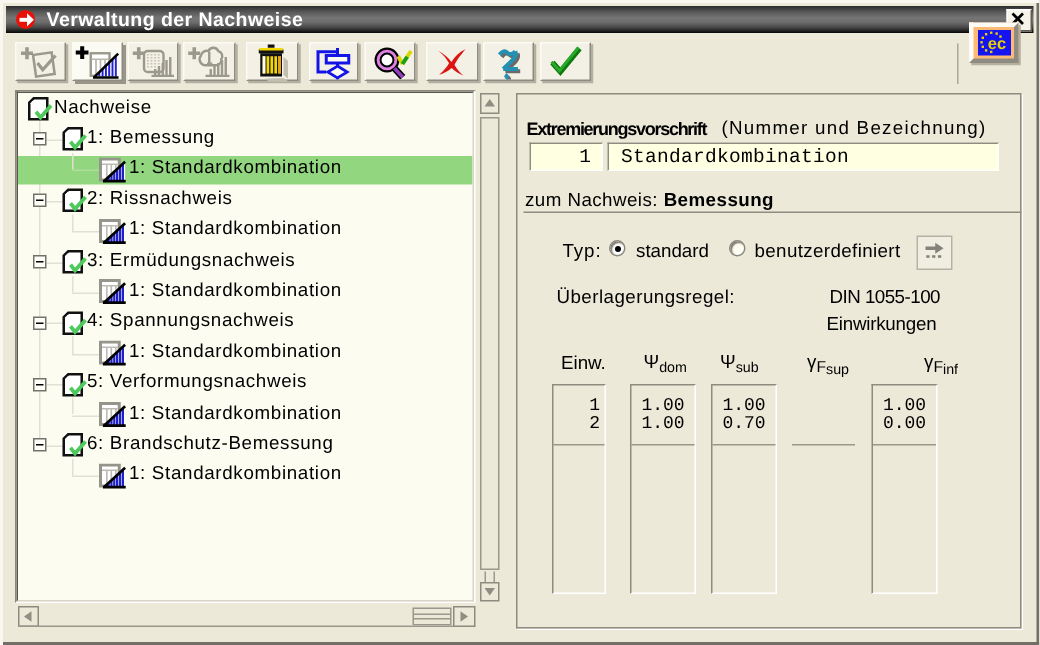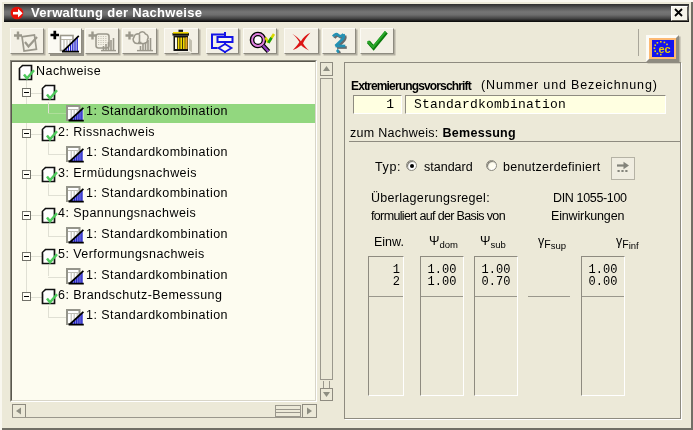--- a/index.html
+++ b/index.html
@@ -170,21 +170,21 @@
       </g>
     </svg>
   </div>
   <div class="tb" style="left:360px;width:34px" id="tb10">
     <svg width="32" height="24">
       <path d="M7.3,12.8 l5.3,6 L25.3,3.3" stroke="#0c7a0c" stroke-width="3.8" fill="none"></path>
       <path d="M6.7,12.2 l5.3,6 L24.7,2.7" stroke="#2aa82a" stroke-width="2" fill="none"></path>
     </svg>
   </div>
   <div class="abs" style="left:638px;top:29px;width:1px;height:27px;background:#a9a69a"></div>
-  <div class="abs" style="left:646px;top:35px;width:33px;height:27px;box-sizing:border-box;background:#fdba74;
+  <div class="abs" style="left:646px;top:15px;width:33px;height:27px;box-sizing:border-box;background:#fdba74;
        border-top:3px solid #fdfcf7;border-left:3px solid #fdfcf7;border-right:3px solid #8e8b80;border-bottom:3px solid #8e8b80;box-shadow:1.5px 1.5px 0 #b3b0a2;" id="tbec">
     <div style="position:absolute;left:3px;top:2px;width:22px;height:17px;background:#1414f0;">
       <svg width="22" height="17">
         <g fill="#e8d000">
           <rect x="8" y="1" width="1.6" height="1.6"></rect>
             <rect x="11.6" y="1.6" width="1.6" height="1.6"></rect>
           <rect x="4.6" y="2" width="1.6" height="1.6"></rect>
             <rect x="2.4" y="4.4" width="1.6" height="1.6"></rect>
           <rect x="1.6" y="7.4" width="1.6" height="1.6"></rect>
             <rect x="2.4" y="10.4" width="1.6" height="1.6"></rect>
@@ -212,20 +212,21 @@
       <div class="tline" style="left:19px;top:30.9px;width:11px;height:1px"></div>
       <div class="ebox" style="left:10px;top:26.4px">
         <i></i>
       </div>
       <svg class="ticon" style="left:28px;top:22.4px" width="20" height="17">
     <path d="M3.2,17.2 h11 l1,1 h-11 z M15.2,4 v13 l1,1 v-13 z" fill="#8a887c" opacity="0"></path>
     <path d="M2.5,4.5 L5.5,1.5 H14.5 V15.5 H2.5 Z" fill="#fff" stroke="#111" stroke-width="1.7"></path>
     <path d="M3.2,4.9 l2,-2 l.9,.9 l-2,2 z" fill="#fff"></path>
     <path d="M7,10.5 l3,3.8 l7,-8" fill="none" stroke="#4ec95c" stroke-width="2.5"></path>
   </svg>
+      <div class="ttext" style="left:46px;top:21.9px">1: Bemessung</div>
       <div class="abs" style="left:0;top:42.099999999999994px;width:303px;height:18.5px;background:#92d77f"></div>
       <div class="tline" style="left:36px;top:39.9px;width:1px;height:11.399999999999999px"></div>
       <div style="position:absolute;left:36px;top:51.3px;width:18px;height:1px;background:#aede9a"></div>
       <svg class="ticon" style="left:54px;top:42.8px" width="19" height="17">
     <rect x="1" y="1" width="12.5" height="14" fill="#fff" stroke="#95958b" stroke-width="2"></rect>
     <path d="M2,4.5 h10.5 M5.2,4.5 v10 M8.2,4.5 v10 M11.2,4.5 v10" stroke="#bcbcb4" stroke-width="1.1"></path>
     <polygon points="3.5,15.6 17.4,15.6 17.4,2.8" fill="#fff"></polygon>
     <path d="M6.4,15.3 v-2 M8.3,15.3 v-3.8 M10.2,15.3 v-5.5 M12.1,15.3 v-7.2 M14,15.3 v-9 M15.9,15.3 v-10.8" stroke="#2020c8" stroke-width="1.5"></path>
     <path d="M3.5,15.6 L17.4,2.8 M2.6,15.7 h15.2" stroke="#000" stroke-width="1.8" fill="none"></path>
   </svg>
@@ -382,21 +383,20 @@
   <div class="ylab" style="left:503px;top:160px;letter-spacing:.25px">benutzerdefiniert</div>
   <div class="abs" style="left:611px;top:157px;width:24px;height:23px;box-sizing:border-box;background:#f0ede1;border:1px solid #b5b2a5;">
     <svg width="22" height="21">
       <path d="M5,7.5 h7" stroke="#83837b" stroke-width="2.2"></path>
       <path d="M11.5,3.8 l5.5,3.7 l-5.5,3.7 z" fill="#83837b"></path>
       <path d="M5.5,13 h2.2 M9.4,13 h2.2 M13.3,13 h2.2" stroke="#83837b" stroke-width="1.8"></path>
     </svg>
   </div>
   <div class="ylab" style="left:371px;top:191px;letter-spacing:.3px">Überlagerungsregel:</div>
   <div class="ylab" style="left:553px;top:191px;letter-spacing:-.35px">DIN 1055-100</div>
-  <div class="ylab" style="left:371px;top:209px;letter-spacing:-.65px">formuliert auf der Basis von</div>
   <div class="ylab" style="left:551px;top:209px;letter-spacing:-.15px">Einwirkungen</div>
 
   <div class="ylab" style="left:374px;top:235px">Einw.</div>
   <div class="ylab" style="left:429px;top:234px">Ψ<span style="font-size:9.5px;position:relative;top:3px">dom</span></div>
   <div class="ylab" style="left:480px;top:234px">Ψ<span style="font-size:9.5px;position:relative;top:3px">sub</span></div>
   <div class="ylab" style="left:538px;top:234px">γ<span style="font-size:10.5px;position:relative;top:2.5px">F</span><span style="font-size:9.5px;position:relative;top:3.5px">sup</span></div>
   <div class="ylab" style="left:616px;top:234px">γ<span style="font-size:10.5px;position:relative;top:2.5px">F</span><span style="font-size:9.5px;position:relative;top:3.5px">inf</span></div>
 
   <div class="colbox" style="left:368px;top:256px;width:36px;height:140px;text-align:right;padding:7px 3px 0 0;line-height:12.3px">1<br>2</div>
   <div class="colbox" style="left:420px;top:256px;width:44px;height:140px;text-align:center;padding-top:7px;line-height:12.3px">1.00<br>1.00</div>

